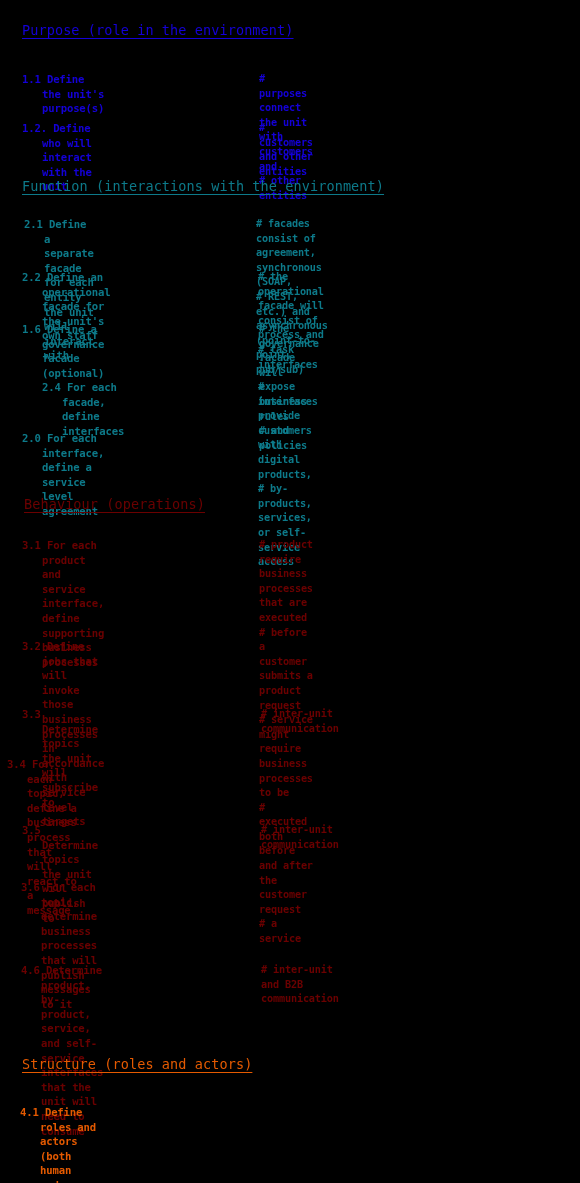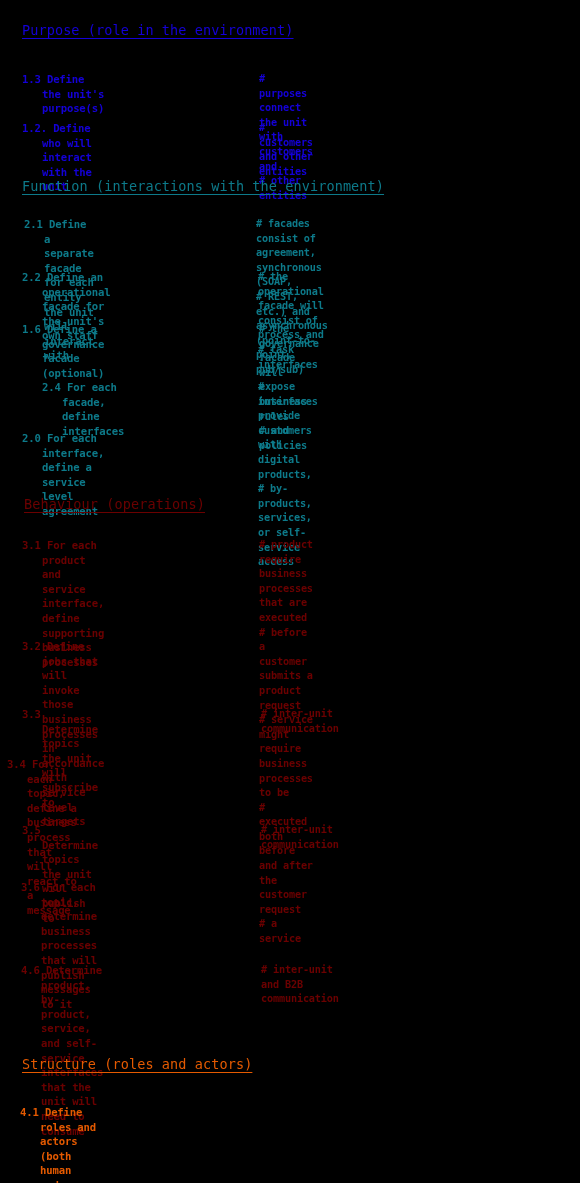--- a/index.html
+++ b/index.html
@@ -68,21 +68,21 @@
     text-indent: -20px;
   }
 </style>
 </head>
 <body>
 
 <div id="doc">
     <div class="section">
       <div class="sec-heading" style="top: 22px; left: 22px; color: rgb(20, 0, 216); text-decoration-color: rgb(20, 0, 216);">Purpose (role in the environment)</div>
       <div class="item">
-        <div class="item-left" style="top: 72px; left: 22px; color: rgb(20, 0, 216);">1.3 Define the unit's purpose(s)</div>
+        <div class="item-left" style="top: 72px; left: 22px; color: rgb(20, 0, 216);">1.1 Define the unit's purpose(s)</div>
         <div class="item-right" style="top: 72px; left: 259px; color: rgb(20, 0, 216);"># purposes connect the unit with customers and
 # other entities</div>
       </div>
       <div class="item">
         <div class="item-left" style="top: 121px; left: 22px; color: rgb(20, 0, 216);">1.2. Define who will interact with the unit</div>
         <div class="item-right" style="top: 121px; left: 259px; color: rgb(20, 0, 216);"># customers and other entities</div>
       </div>
     </div>
     <div class="section">
       <div class="sec-heading" style="top: 178px; left: 22px; color: rgb(13, 122, 138); text-decoration-color: rgb(13, 122, 138);">Function (interactions with the environment)</div>

